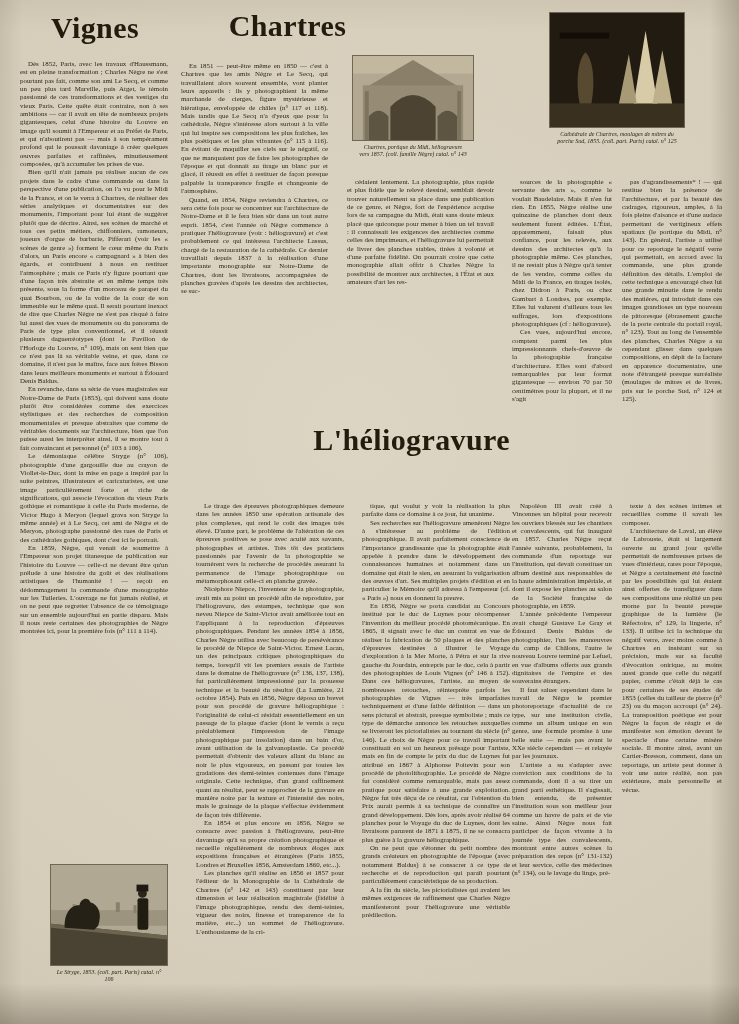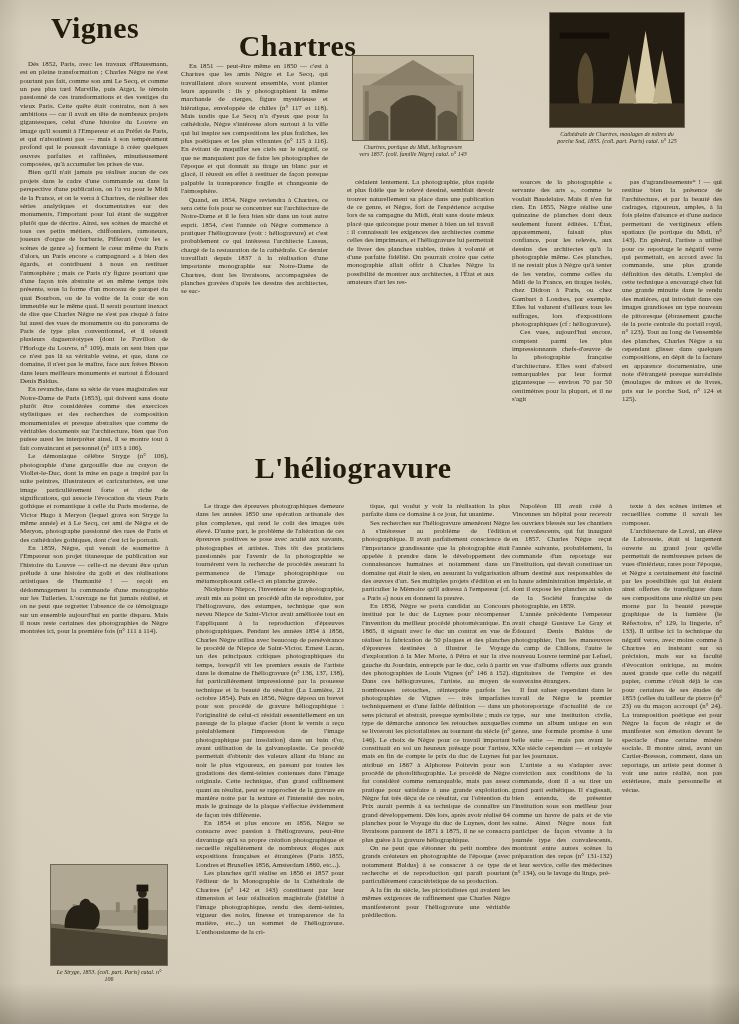--- a/index.html
+++ b/index.html
@@ -57,21 +57,21 @@
       <polygon points="0,60 118,72 118,102 0,102" fill="#4a4233"></polygon>
       <polygon points="0,60 118,72 118,76 0,64" fill="#6d6450"></polygon>
       <path d="M14,64 C13,50 20,40 29,41 C30,34 38,32 40,38 C49,41 52,50 48,62 L44,66 Z" fill="#262116"></path>
       <rect x="88" y="34" width="11" height="32" rx="2" fill="#211c12"></rect>
       <circle cx="93" cy="29" r="4.5" fill="#2a241a"></circle>
       <rect x="87" y="20" width="12" height="7" fill="#1d1810"></rect>
     </svg>
     <div class="fig-caption">Le Stryge, 1853. (coll. part. Paris) catal. n° 106</div>
   </div>
 
-  <h1 class="section-title" style="left:175px; top:10px; width:245px;margin-top:20px;">Chartres</h1>
+  <h1 class="section-title" style="left:165px; top:10px; width:245px;">Chartres</h1>
   <div class="col" style="left:181px; top:62px; width:147px; height:388px;">
       <p>En 1851 — peut-être même en 1850 — c'est à Chartres que les amis Nègre et Le Secq, qui travaillaient alors souvent ensemble, vont planter leurs appareils : ils y photographient la même marchande de cierges, figure mystérieuse et hiératique, enveloppée de châles (n° 117 et 118). Mais tandis que Le Secq n'a d'yeux que pour la cathédrale, Nègre s'intéresse alors surtout à la ville qui lui inspire ses compositions les plus fraîches, les plus poétiques et les plus vibrantes (n° 115 à 116). En évitant de maquiller ses ciels sur le négatif, ce que ne manquaient pas de faire les photographes de l'époque et qui donnait au tirage un blanc pur et glacé, il réussit en effet à restituer de façon presque palpable la transparence fragile et changeante de l'atmosphère.</p>
       <p>Quand, en 1854, Nègre reviendra à Chartres, ce sera cette fois pour se concentrer sur l'architecture de Notre-Dame et il le fera bien sûr dans un tout autre esprit. 1854, c'est l'année où Nègre commence à pratiquer l'héliogravure (voir : héliogravure) et c'est probablement ce qui intéressa l'architecte Lassus, chargé de la restauration de la cathédrale. Ce dernier travaillait depuis 1837 à la réalisation d'une importante monographie sur Notre-Dame de Chartres, dont les livraisons, accompagnées de planches gravées d'après les dessins des architectes, se suc-</p>
     </div>
 
   <div class="figure" style="left:352px; top:55px; width:122px;">
     <svg class="photo" viewBox="0 0 122 86" preserveAspectRatio="none" style="height:86px;">
       <rect width="122" height="86" fill="#b3a892"></rect>
       <rect x="0" y="0" width="122" height="18" fill="#c2b8a0"></rect>
       <polygon points="10,34 61,4 112,34" fill="#8a8069"></polygon>
@@ -101,21 +101,21 @@
     <div class="fig-caption">Cathédrale de Chartres, moulages de mitres du porche Sud, 1855. (coll. part. Paris) catal. n° 125</div>
   </div>
   <div class="col" style="left:512px; top:178px; width:100px; height:272px;">
       <p>sources de la photographie « servante des arts », comme le voulait Baudelaire. Mais il n'en fut rien. En 1855, Nègre réalise une quinzaine de planches dont deux seulement furent éditées. L'État, apparemment, faisait plus confiance, pour les relevés, aux dessins des architectes qu'à la photographie même. Ces planches, il ne restait plus à Nègre qu'à tenter de les vendre, comme celles du Midi de la France, en tirages isolés, chez Didron à Paris, ou chez Gambart à Londres, par exemple. Elles lui valurent d'ailleurs tous les suffrages, lors d'expositions photographiques (cf : héliogravure).</p>
       <p>Ces vues, aujourd'hui encore, comptent parmi les plus impressionnants chefs-d'œuvre de la photographie française d'architecture. Elles sont d'abord remarquables par leur format gigantesque — environ 70 par 50 centimètres pour la plupart, et il ne s'agit</p>
     </div>
   <div class="col" style="left:622px; top:178px; width:100px; height:272px;">
       <p>pas d'agrandissements* ! — qui restitue bien la présence de l'architecture, et par la beauté des cadrages, rigoureux, amples, à la fois pleins d'aisance et d'une audace permettant de vertigineux effets spatiaux (le portique du Midi, n° 143). En général, l'artiste a utilisé pour ce reportage le négatif verre qui permettait, en accord avec la commande, une plus grande définition des détails. L'emploi de cette technique a encouragé chez lui une grande minutie dans le rendu des matières, qui introduit dans ces images grandioses un type nouveau de pittoresque (ébrasement gauche de la porte centrale du portail royal, n° 123). Tout au long de l'ensemble des planches, Charles Nègre a su cependant glisser dans quelques compositions, en dépit de la facture en apparence documentaire, une note d'étrangeté presque surréaliste (moulages de mitres et de livres, pris sur le porche Sud, n° 124 et 125).</p>
     </div>
 
-  <h1 class="section-title" style="left:196px; top:452px; width:314px;">L'héliogravure</h1>
+  <h1 class="section-title" style="left:196px; top:424px; width:314px;text-align:right;">L'héliogravure</h1>
   <div class="col" style="left:196px; top:502px; width:148px; height:510px;">
       <p>Le tirage des épreuves photographiques demeure dans les années 1850 une opération artisanale des plus complexes, qui rend le coût des images très élevé. D'autre part, le problème de l'altération de ces épreuves positives se pose avec acuité aux savants, photographes et artistes. Très tôt des praticiens passionnés par l'avenir de la photographie se tournèrent vers la recherche de procédés assurant la permanence de l'image photographique ou métamorphosant celle-ci en planche gravée.</p>
       <p>Nicéphore Niepce, l'inventeur de la photographie, avait mis au point un procédé afin de reproduire, par l'héliogravure, des estampes, technique que son neveu Niepce de Saint-Victor avait améliorée tout en l'appliquant à la reproduction d'épreuves photographiques. Pendant les années 1854 à 1856, Charles Nègre utilisa avec beaucoup de persévérance le procédé de Niepce de Saint-Victor. Ernest Lacan, un des principaux critiques photographiques du temps, lorsqu'il vit les premiers essais de l'artiste dans le domaine de l'héliogravure (n° 136, 137, 138), fut particulièrement impressionné par la prouesse technique et la beauté du résultat (La Lumière, 21 octobre 1854). Puis en 1856, Nègre déposa un brevet pour son procédé de gravure héliographique : l'originalité de celui-ci résidait essentiellement en un passage de la plaque d'acier (dont le vernis a reçu préalablement l'impression de l'image photographique par insolation) dans un bain d'or, avant utilisation de la galvanoplastie. Ce procédé permettait d'obtenir des valeurs allant du blanc au noir le plus vigoureux, en passant par toutes les gradations des demi-teintes contenues dans l'image originale. Cette technique, d'un grand raffinement quant au résultat, peut se rapprocher de la gravure en manière noire par la texture et l'intensité des noirs, mais le grainage de la plaque s'effectue évidemment de façon très différente.</p>
       <p>En 1854 et plus encore en 1856, Nègre se consacre avec passion à l'héliogravure, peut-être davantage qu'à sa propre création photographique et recueille régulièrement de nombreux éloges aux expositions françaises et étrangères (Paris 1855, Londres et Bruxelles 1856, Amsterdam 1860, etc...).</p>
       <p>Les planches qu'il réalise en 1856 et 1857 pour l'éditeur de la Monographie de la Cathédrale de Chartres (n° 142 et 143) constituent par leur dimension et leur réalisation magistrale (fidélité à l'image photographique, rendu des demi-teintes, vigueur des noirs, finesse et transparence de la matière, etc...) un sommet de l'héliogravure. L'enthousiasme de la cri-</p>
     </div>
   <div class="col" style="left:362px; top:502px; width:148px; height:510px;">
       <p>tique, qui voulut y voir la réalisation la plus parfaite dans ce domaine à ce jour, fut unanime.</p>
       <p>Ses recherches sur l'héliogravure amenèrent Nègre à s'intéresser au problème de l'édition photographique. Il avait parfaitement conscience de l'importance grandissante que la photographie était appelée à prendre dans le développement des connaissances humaines et notamment dans un domaine qui était le sien, en assurant la vulgarisation des œuvres d'art. Ses multiples projets d'édition et en particulier le Mémoire qu'il adressa à l'empereur (cf. « Paris ») nous en donnent la preuve.</p>
       <p>En 1856, Nègre se porta candidat au Concours institué par le duc de Luynes pour récompenser l'invention du meilleur procédé photomécanique. En 1865, il signait avec le duc un contrat en vue de réaliser la fabrication de 50 plaques et des planches d'épreuves destinées à illustrer le Voyage d'exploration à la Mer Morte, à Pétra et sur la rive gauche du Jourdain, entrepris par le duc, cela à partir des photographies de Louis Vignes (n° 146 à 152). Dans ces héliogravures, l'artiste, au moyen de nombreuses retouches, réinterprète parfois les photographies de Vignes — très imparfaites techniquement et d'une faible définition — dans un sens pictural et abstrait, presque symboliste ; mais ce type de démarche annonce les retouches auxquelles se livreront les pictorialistes au tournant du siècle (n° 146). Le choix de Nègre pour ce travail important constituait en soi un heureux présage pour l'artiste, mais en fin de compte le prix du duc de Luynes fut attribué en 1867 à Alphonse Poitevin pour son procédé de photolithographie. Le procédé de Nègre fut considéré comme remarquable, mais pas assez pratique pour satisfaire à une grande exploitation. Nègre fut très déçu de ce résultat, car l'obtention du Prix aurait permis à sa technique de connaître un grand développement. Dès lors, après avoir réalisé 64 planches pour le Voyage du duc de Luynes, dont les livraisons parurent de 1871 à 1875, il ne se consacra plus guère à la gravure héliographique.</p>

